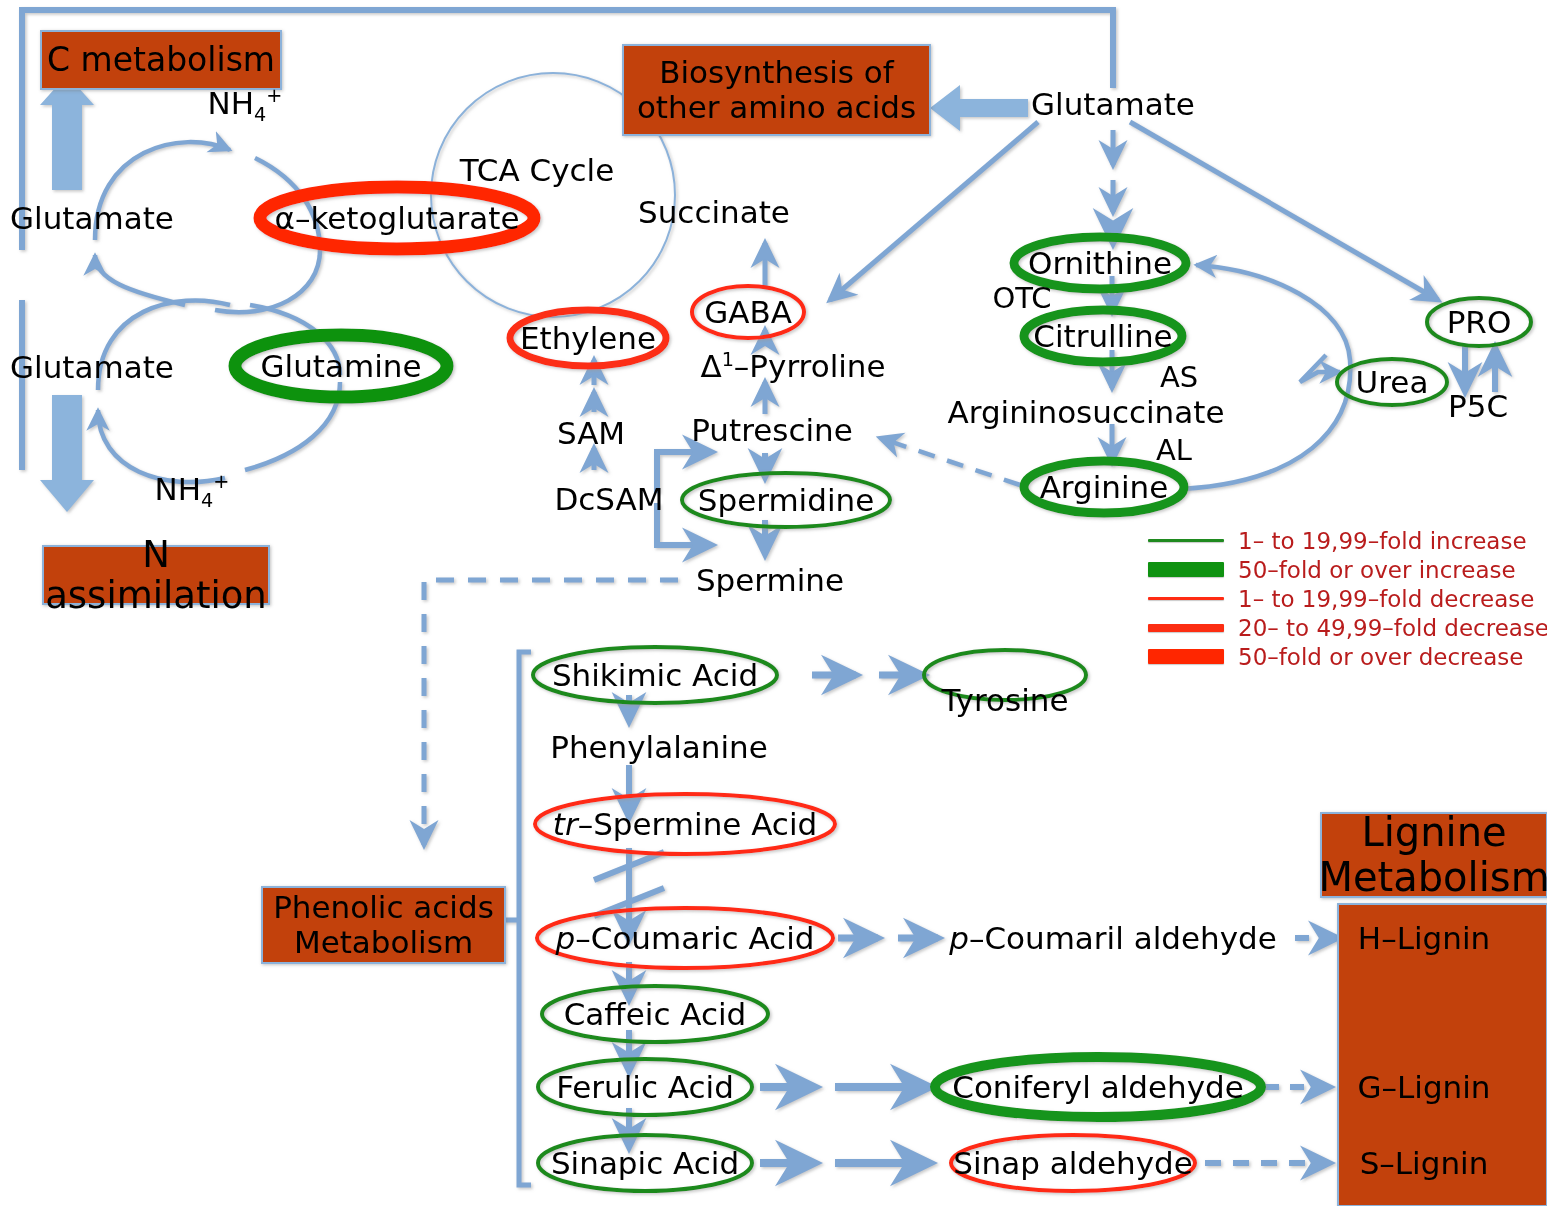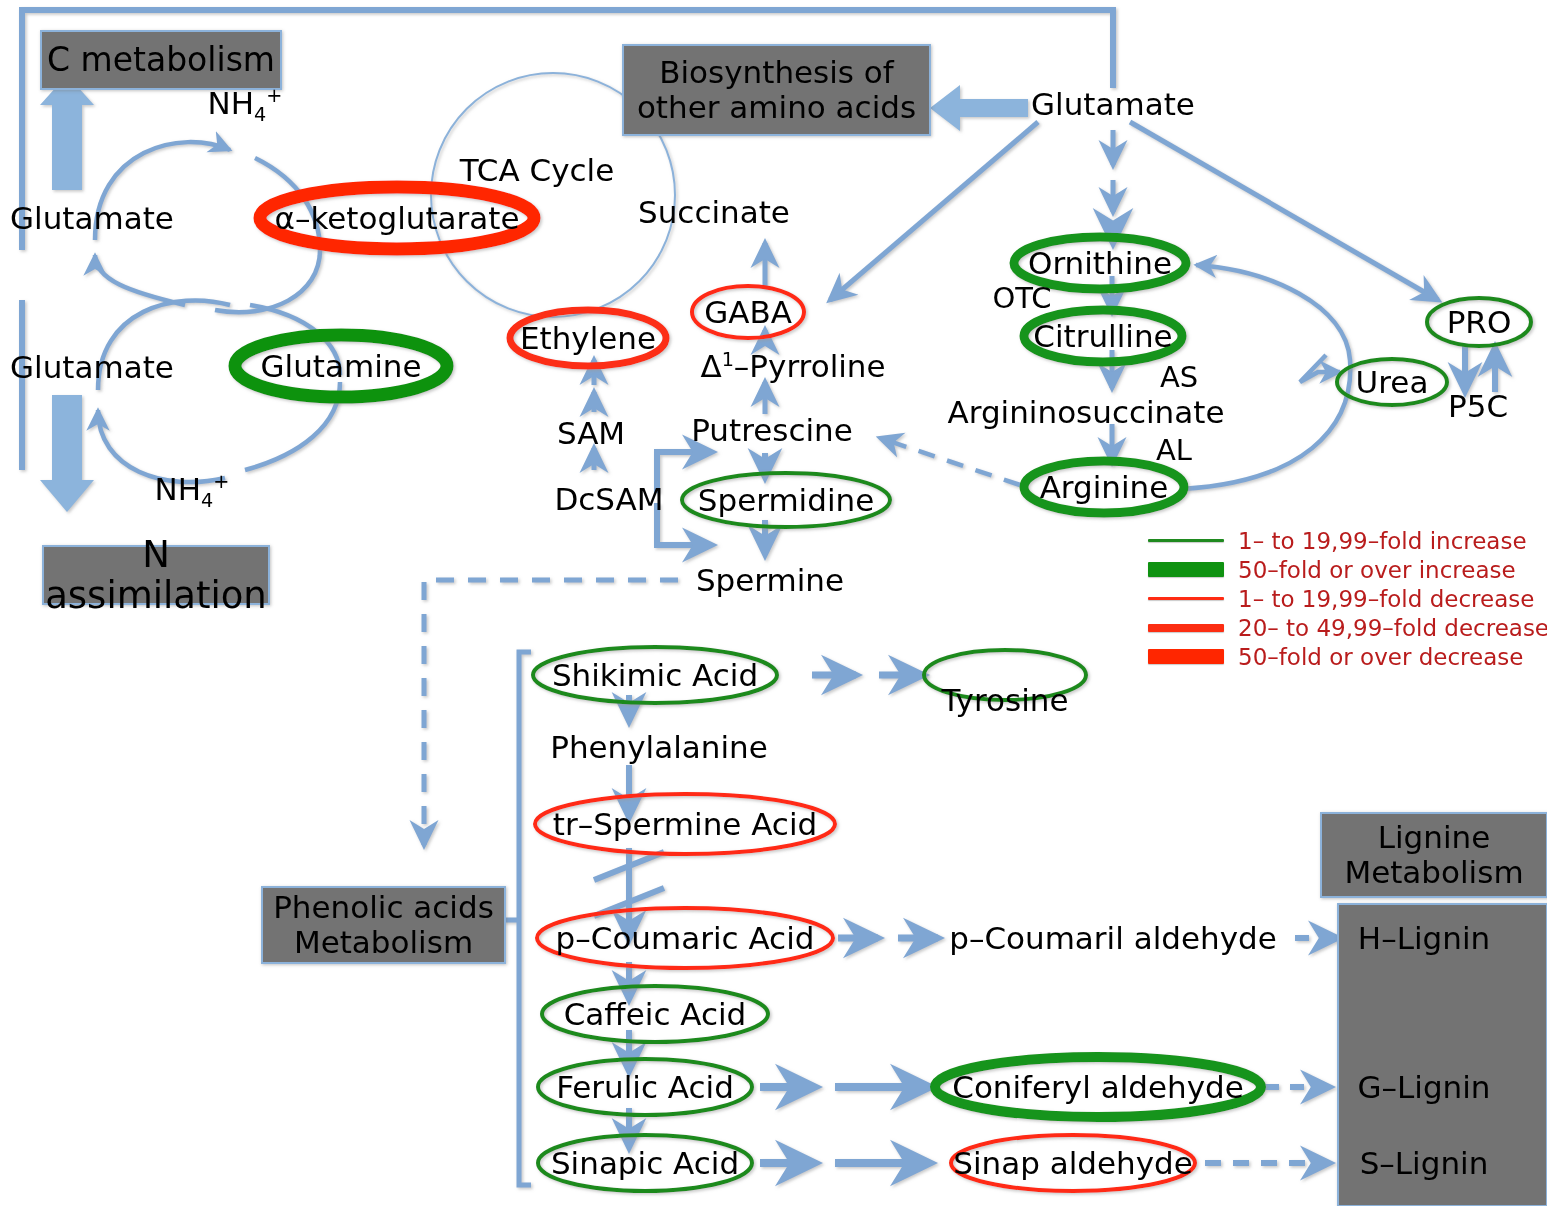--- a/index.html
+++ b/index.html
@@ -8,36 +8,36 @@
   #svgLayer{position:absolute;left:0;top:0;width:1547px;height:1206px;}
 
   .lbl{position:absolute;color:#000;white-space:nowrap;font-family:"DejaVu Sans","Liberation Sans",sans-serif;}
   .c{ transform:translate(-50%,-50%); }
 
   
   .m   { font-size:31px; }
   .enz { font-size:29px; }
 
   
-  .box{position:absolute;border:2px solid #8cb2da;background:#737373;
+  .box{position:absolute;border:2px solid #8cb2da;background:#c2410c;
        box-shadow:1px 1px 3px rgba(120,120,120,.45);
        display:flex;align-items:center;justify-content:center;
        text-align:center;color:#000;line-height:1.12;}
 
   
   .ov{position:absolute;transform:translate(-50%,-50%);white-space:nowrap;color:#000;}
 
   
   #legend{position:absolute;left:1148px;top:526px;width:398px;}
   .lgrow{display:flex;align-items:center;height:29px;}
   .lgswatch{width:76px;flex:0 0 76px;margin-right:14px;display:flex;align-items:center;justify-content:center;}
   .lgbar{width:76px;border-radius:1px;box-shadow:0 1px 1px rgba(150,150,150,.5);}
   .lgtxt{font-size:23px;color:#b91c1c;white-space:nowrap;}
 
-  .ital{}
+  .ital{font-style:italic;}
   sub{font-size:.62em;}
   sup{font-size:.62em;}
 </style>
 </head>
 <body>
 
 <div id="stage">
 
 <svg id="svgLayer" viewBox="0 0 1547 1206">
   <defs>
@@ -179,21 +179,21 @@
 <div class="box" style="left:622px;top:44px;width:305px;height:88px;font-size:31px;">
   <span style="white-space:pre-line;">Biosynthesis of
 other amino acids</span>
 </div>
 
 <div class="box" style="left:261px;top:886px;width:241px;height:74px;font-size:31px;">
   <span style="white-space:pre-line;">Phenolic acids
 Metabolism</span>
 </div>
 
-<div class="box" style="left:1320px;top:812px;width:224px;height:82px;font-size:31px;">
+<div class="box" style="left:1320px;top:812px;width:224px;height:82px;font-size:40px;">
   <span style="white-space:pre-line;">Lignine
 Metabolism</span>
 </div>
 
 <div class="box" style="left:1337px;top:903px;width:207px;height:300px;"></div>
 
 <div class="lbl c m" style="left:537px;top:170px;">TCA Cycle</div>
 
 <div class="lbl c m" style="left:92px;top:218px;">Glutamate</div>
 <div class="lbl c m" style="left:92px;top:367px;">Glutamate</div>

